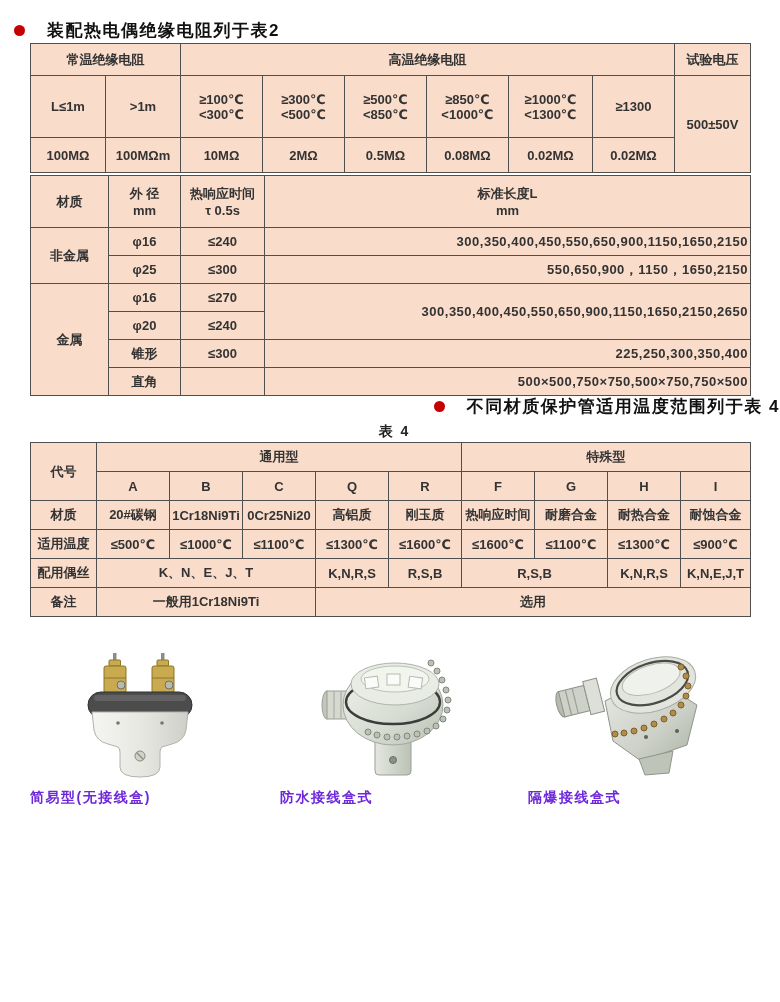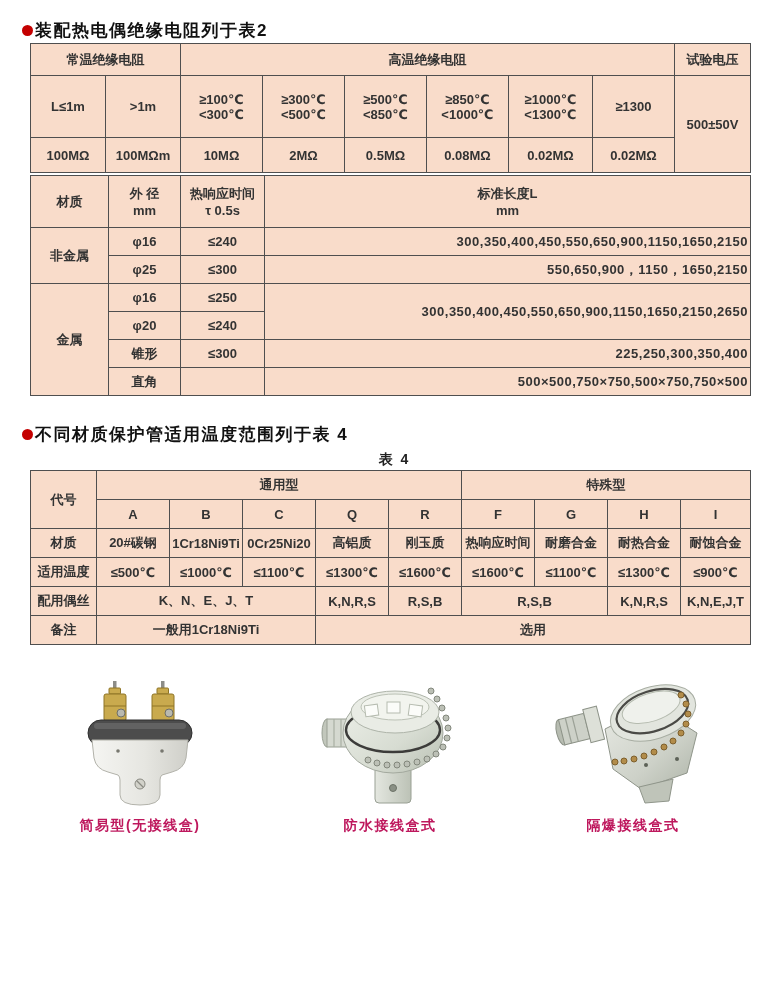--- a/index.html
+++ b/index.html
@@ -6,22 +6,22 @@
   body{
     width:780px;height:1002px;
     font-family:"Liberation Sans","DejaVu Sans",sans-serif;
     color:#222;
     overflow:hidden;
   }
   .page{padding-top:20px;}
 
   
   .section-heading{
-    display:flex;align-items:center;gap:2px;
-    padding-left:22px;height:20px;
+    display:flex;align-items:center;gap:22px;
+    padding-left:14px;height:20px;
     font-size:17px;font-weight:bold;letter-spacing:1.5px;color:#111;
   }
   .bullet{
     width:11px;height:11px;border-radius:50%;
     background:#c40000;flex:0 0 auto;
   }
 
   
   .tbl-caption{
     text-align:center;font-size:14px;font-weight:bold;
@@ -54,33 +54,33 @@
   .t3 tr.hdr{height:52px;}
   .t3 tr.dr{height:28px;}
   .t3 td.len{text-align:right;padding-left:22px;letter-spacing:0.5px;}
 
   .t4{margin-top:2px;}
   .t4 tr{height:29px;}
   .t4 td{font-size:12.5px;}
   .t4 td.lbl{font-size:13px;}
 
   .h2m{margin-top:28px;}
-  .h3m{margin-top:28px;}
+  .h3m{justify-content:flex-end;}
   .h4m{margin-top:26px;}
 
   
   .figs{position:relative;height:180px;margin-top:22px;}
   .figs figure{position:absolute;top:0;margin:0;}
   .fig1{left:30px;width:220px;}
   .fig2{left:280px;width:220px;}
   .fig3{left:528px;width:210px;}
   .imgbox{height:140px;display:flex;align-items:flex-end;justify-content:center;}
   figcaption{
-    margin-top:10px;text-align:center;
-    font-size:14px;font-weight:bold;letter-spacing:1.5px;color:#be185d;
+    margin-top:10px;text-align:left;
+    font-size:14px;font-weight:bold;letter-spacing:1.5px;color:#6d28d9;
   }
 </style>
 </head>
 <body>
 
 <div class="page">
 
   <div class="section-heading">
     <span class="bullet"></span>
     <span>装配热电偶绝缘电阻列于表2</span>
@@ -158,21 +158,21 @@
       <td class="len">300,350,400,450,550,650,900,1150,1650,2150</td>
     </tr>
     <tr class="dr">
       <td>φ25</td>
       <td>≤300</td>
       <td class="len">550,650,900，1150，1650,2150</td>
     </tr>
     <tr class="dr">
       <td rowspan="4">金属</td>
       <td>φ16</td>
-      <td>≤250</td>
+      <td>≤270</td>
       <td class="len" rowspan="2">300,350,400,450,550,650,900,1150,1650,2150,2650</td>
     </tr>
     <tr class="dr">
       <td>φ20</td>
       <td>≤240</td>
     </tr>
     <tr class="dr">
       <td>锥形</td>
       <td>≤300</td>
       <td class="len">225,250,300,350,400</td>

